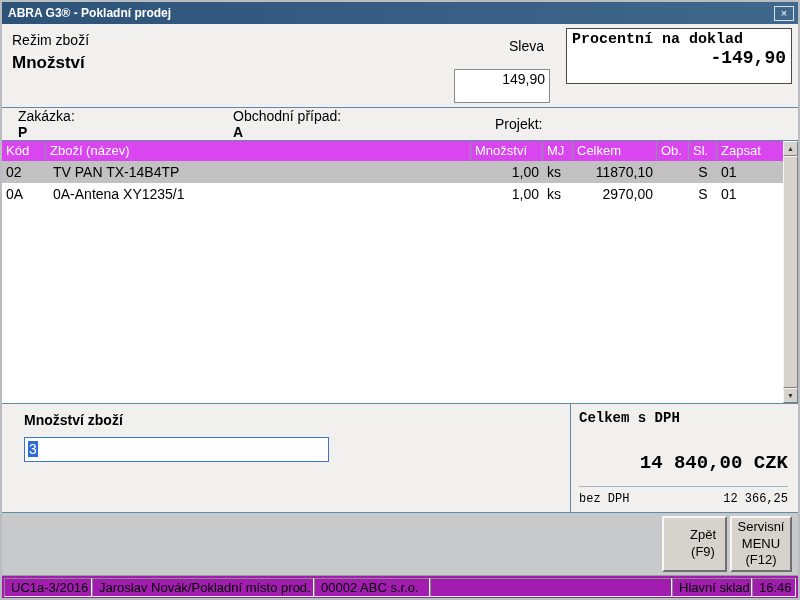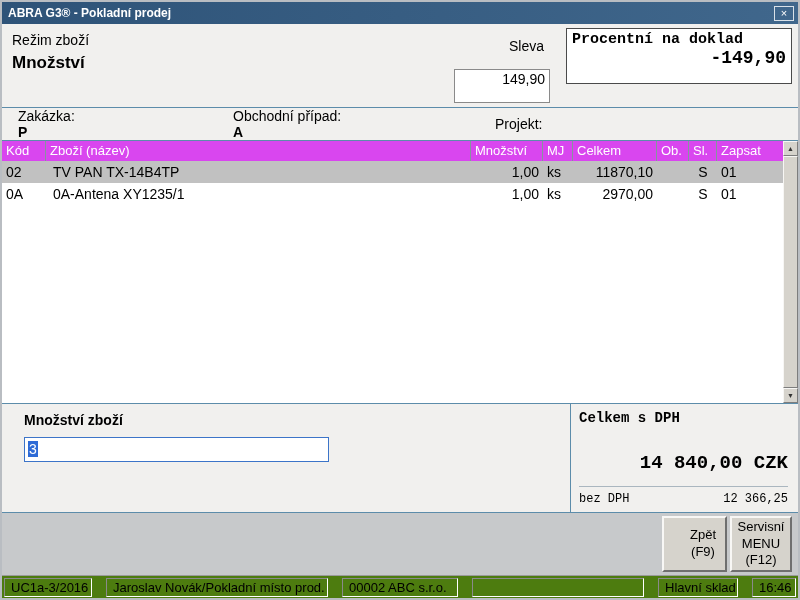--- a/index.html
+++ b/index.html
@@ -135,23 +135,23 @@
     font-size: 13px; line-height: 1.3; text-align: center;
     white-space: pre-line; cursor: default; color: #000;
     display: flex; align-items: center; justify-content: center;
   }
   .btn-save { width: 80px; }
   .btn-back { width: 65px; margin-left: auto; margin-right: 3px; padding-left: 17px; }
   .btn-service { width: 62px; }
 
   
   .statusbar {
-    flex: 0 0 23px; background: #4d7c0f;
+    flex: 0 0 23px; background: #a21caf;
     border-top: 1px solid #9a9a9a;
-    display: flex; align-items: center; gap: 14px; padding: 1px 2px;
+    display: flex; align-items: center; gap: 0; padding: 1px 2px;
     font-size: 13px;
   }
   .st-cell {
     height: 19px; line-height: 17px; padding: 0 6px;
     border: 1px solid; border-color: #8a8a8a #ffffff #ffffff #8a8a8a;
     white-space: nowrap; overflow: hidden;
   }
   .st-spacer { flex: 1 1 auto; }
 </style>
 </head>

